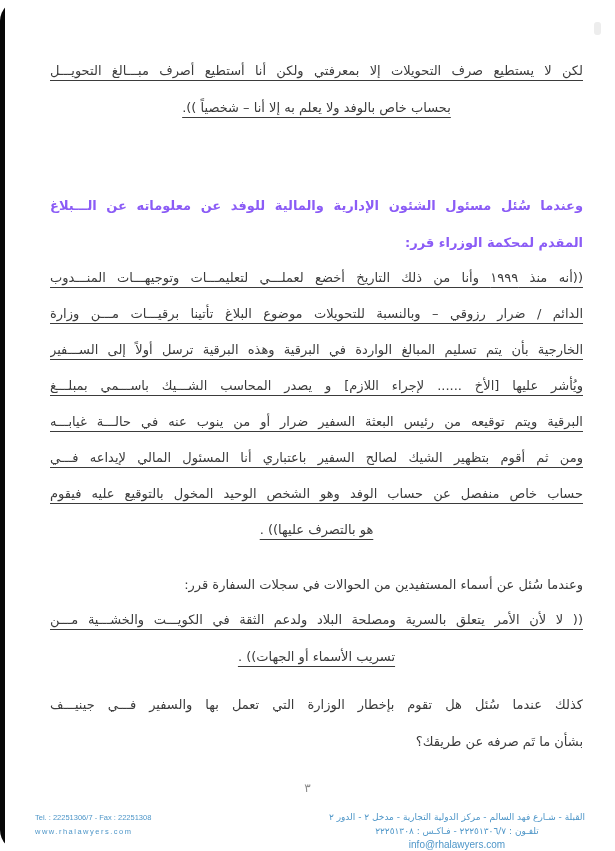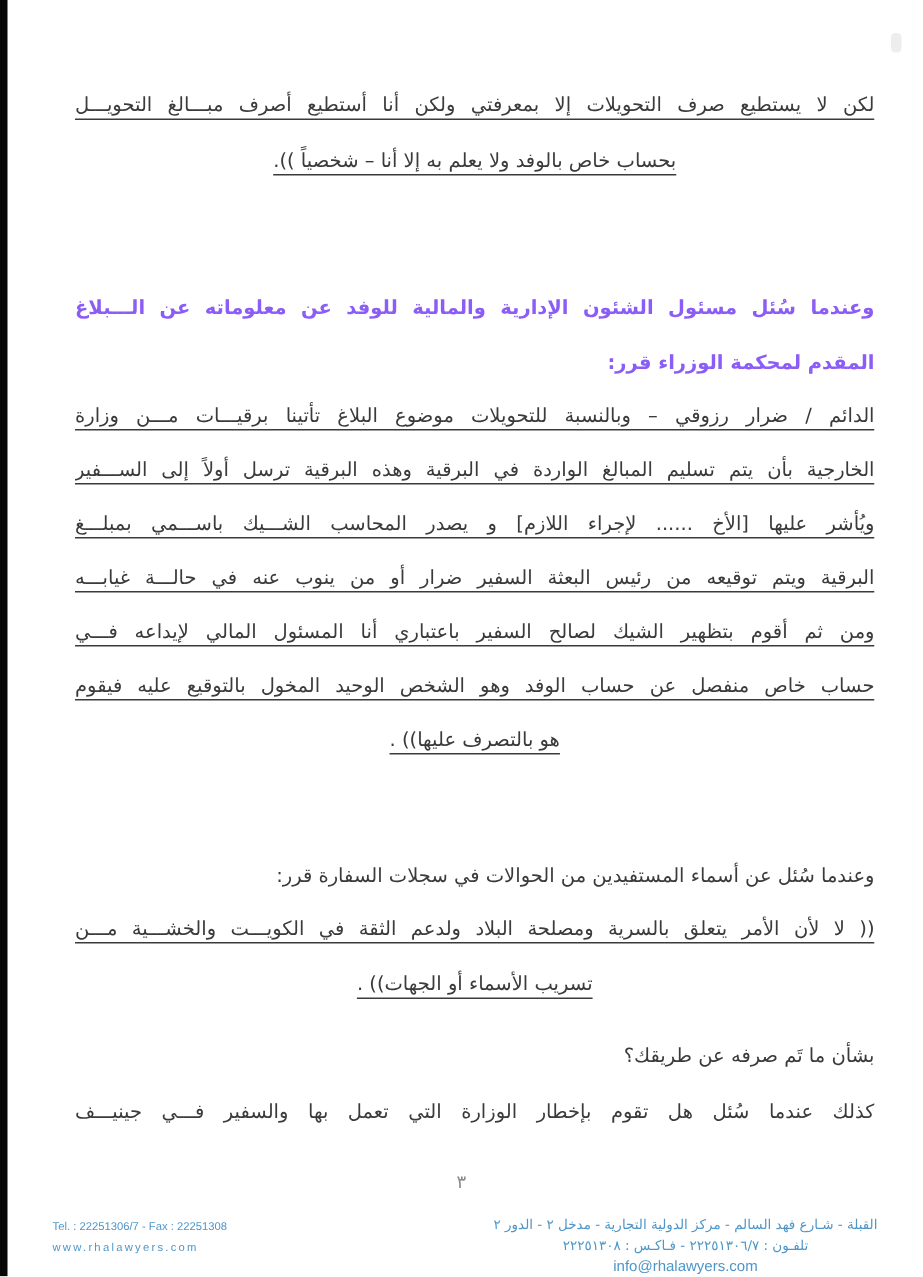--- a/index.html
+++ b/index.html
@@ -2,20 +2,21 @@
 <html lang="ar"><head>
 <meta charset="utf-8">
 <style>
   html,body{margin:0;padding:0;background:#fff;}
   .doc{
     position:relative;
     width:615px;height:851px;
     background:#ffffff;
     overflow:hidden;
     font-family:"DejaVu Sans",sans-serif;
+    border-radius:21px;
   }
   
   .scan-bar{position:absolute;left:0;top:0;width:5px;height:851px;background:#070707;}
   .smudge{position:absolute;left:594px;top:22px;width:7px;height:13px;background:#ededed;border-radius:3px;}
 
   
   .para{
     position:absolute;left:50px;right:32px;
     direction:rtl;
     color:#3b3b3b;
@@ -69,38 +70,39 @@
 
   <div class="para p1 u">
       <div class="line j">لكن لا يستطيع صرف التحويلات إلا بمعرفتي ولكن أنا أستطيع أصرف مبـــالغ التحويـــل</div>
       <div class="line r">بحساب خاص بالوفد ولا يعلم به إلا أنا – شخصياً )).</div>
     </div>
   <div class="para p2 b">
       <div class="line j">وعندما سُئل مسئول الشئون الإدارية والمالية للوفد عن معلوماته عن الـــبلاغ</div>
       <div class="line r">المقدم لمحكمة الوزراء قرر:</div>
     </div>
   <div class="para p3 u">
+      <div class="line j">((أنه منذ ١٩٩٩ وأنا من ذلك التاريخ أخضع لعملـــي لتعليمـــات وتوجيهـــات المنـــدوب</div>
       <div class="line j">الدائم / ضرار رزوقي – وبالنسبة للتحويلات موضوع البلاغ تأتينا برقيـــات مـــن وزارة</div>
       <div class="line j">الخارجية بأن يتم تسليم المبالغ الواردة في البرقية وهذه البرقية ترسل أولاً إلى الســـفير</div>
       <div class="line j">ويُأشر عليها  [الأخ ...... لإجراء اللازم] و يصدر المحاسب الشـــيك باســـمي بمبلـــغ</div>
       <div class="line j">البرقية ويتم توقيعه من رئيس البعثة السفير ضرار أو من ينوب عنه في حالـــة غيابـــه</div>
       <div class="line j">ومن ثم أقوم بتظهير الشيك لصالح السفير باعتباري أنا المسئول المالي لإيداعه فـــي</div>
       <div class="line j">حساب خاص منفصل عن حساب الوفد وهو الشخص الوحيد المخول بالتوقيع عليه فيقوم</div>
       <div class="line r">هو بالتصرف عليها)) .</div>
     </div>
   <div class="para p4">
       <div class="line r">وعندما سُئل عن أسماء المستفيدين من الحوالات في سجلات السفارة قرر:</div>
     </div>
   <div class="para p5 u">
       <div class="line j">(( لا لأن الأمر يتعلق بالسرية ومصلحة البلاد ولدعم الثقة في الكويـــت والخشـــية مـــن</div>
       <div class="line r">تسريب الأسماء أو الجهات)) .</div>
     </div>
   <div class="para p6">
+      <div class="line j">كذلك عندما سُئل هل تقوم بإخطار الوزارة التي تعمل بها والسفير فـــي جينيـــف</div>
       <div class="line r">بشأن ما تَم صرفه عن طريقك؟</div>
-      <div class="line j">كذلك عندما سُئل هل تقوم بإخطار الوزارة التي تعمل بها والسفير فـــي جينيـــف</div>
     </div>
 
   <div class="page-num">٣</div>
 
   <div class="footer-en">
     <div>Tel. : 22251306/7 - Fax : 22251308</div>
     <div class="web">www.rhalawyers.com</div>
   </div>
 
   <div class="footer-ar">

